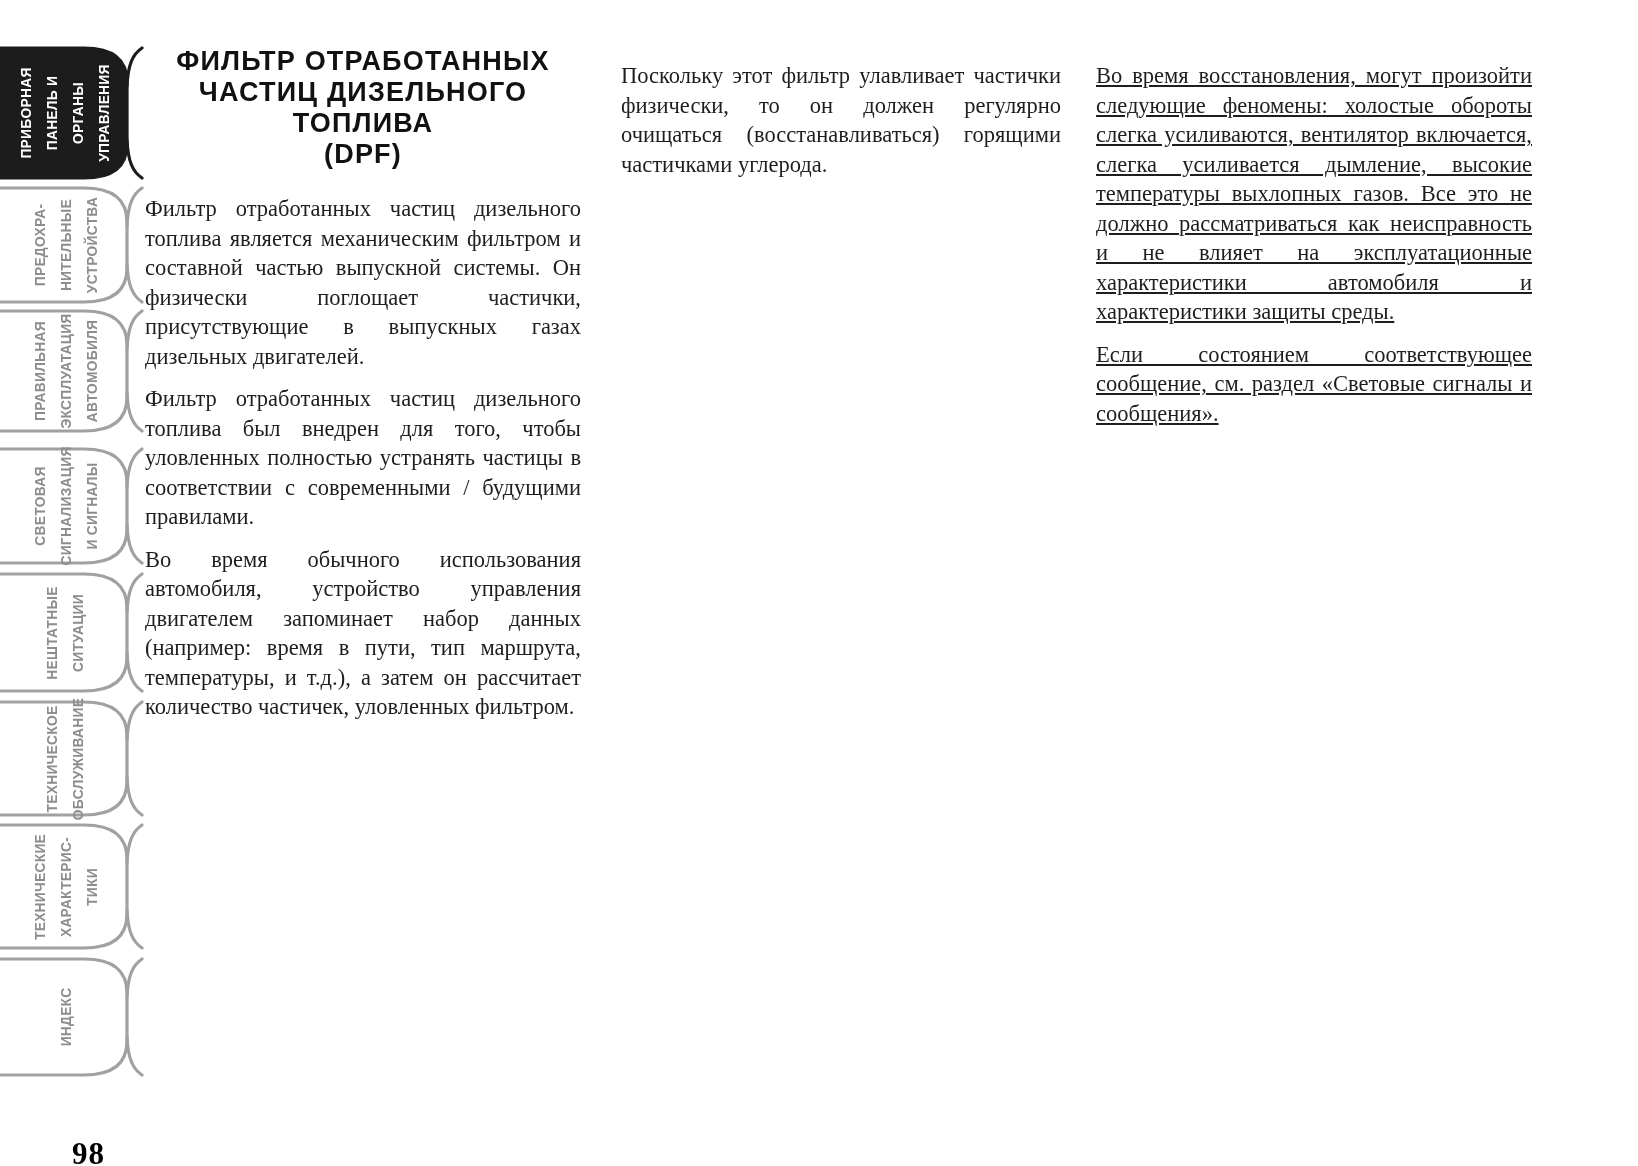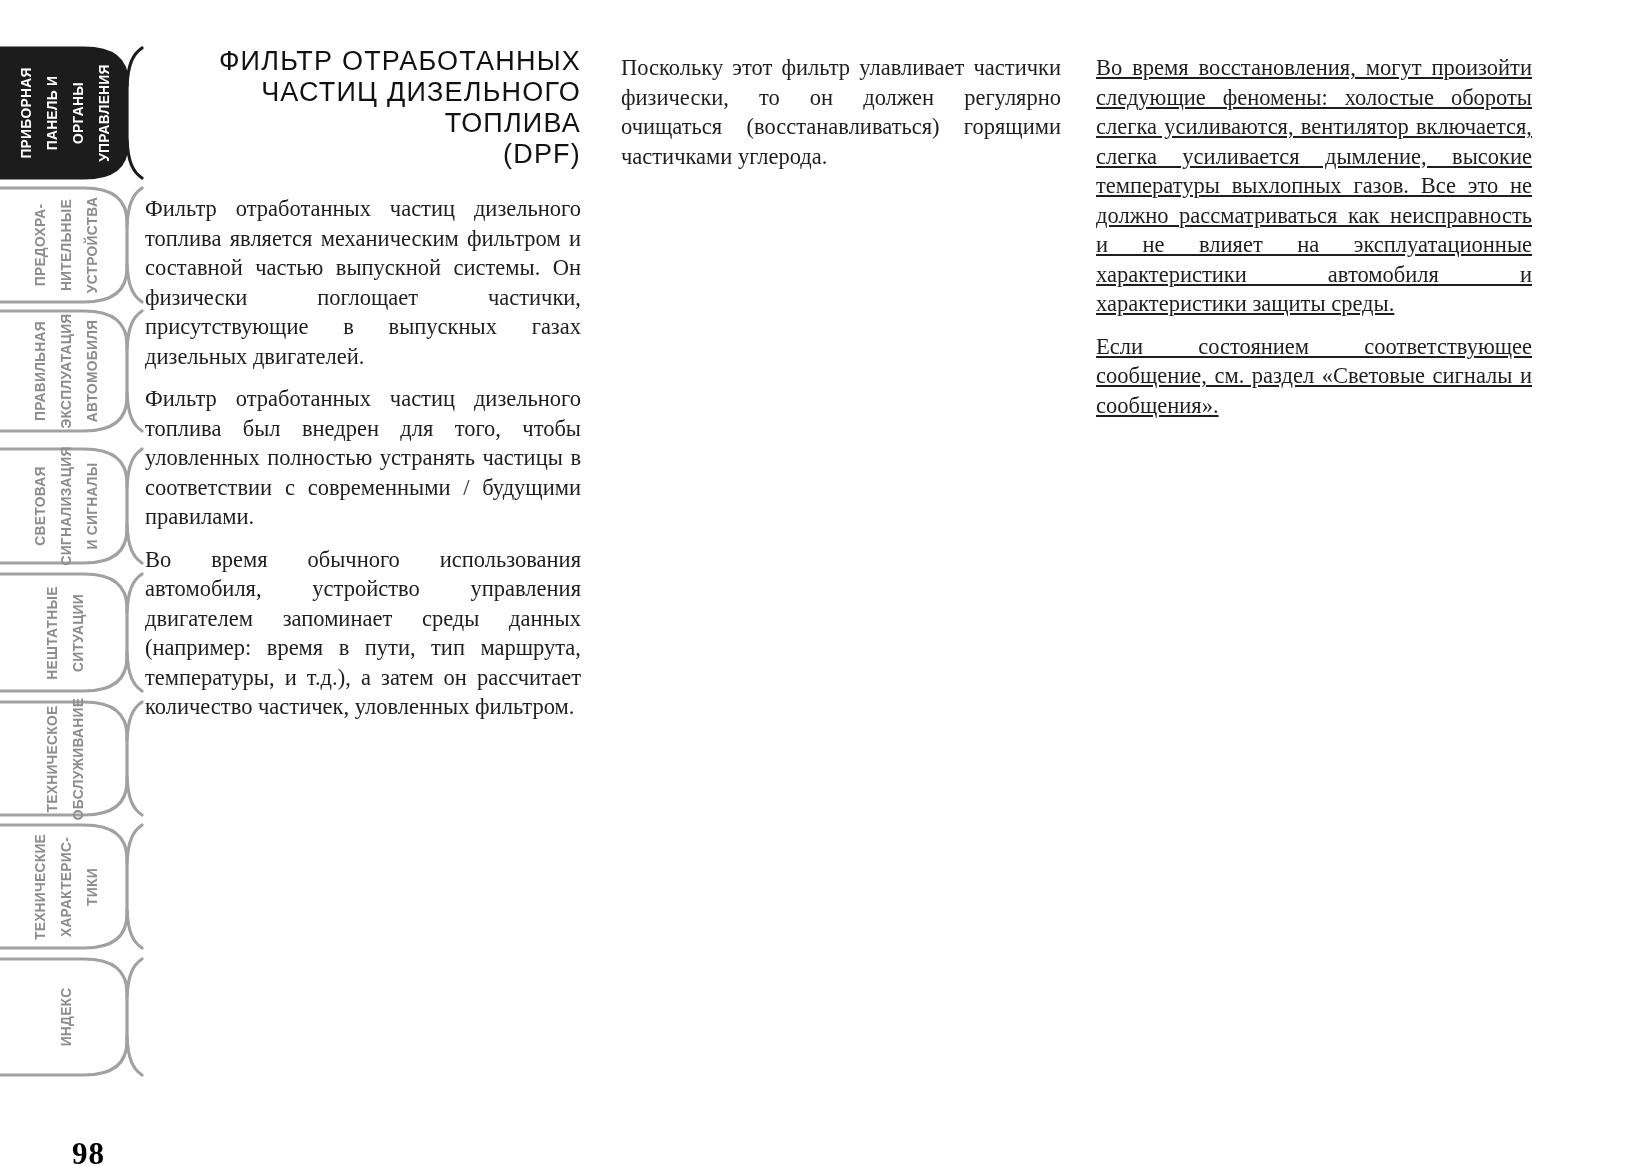--- a/index.html
+++ b/index.html
@@ -26,29 +26,29 @@
     font-family:"Liberation Sans", sans-serif;
     font-weight:700;font-size:14.5px;line-height:26px;
     letter-spacing:0.3px;color:#8d8d8d;
   }
   .tab.active .tab-label span{color:#ffffff;}
 
   
   .col{position:absolute;top:53px;
     font-size:22.5px;line-height:29.5px;color:#1e1e1e;
     text-align:justify;}
-  .col p{margin:0 0 13px 0;}
+  .col p{margin:8px 0 13px 0;}
   #col1{left:145px;width:436px;top:46px;}
   #col2{left:621px;width:440px;}
   #col3{left:1096px;width:436px;text-decoration:underline;}
   h1.title{
     font-family:"Liberation Sans", sans-serif;
-    font-weight:400;font-size:27px;line-height:31px;
+    font-weight:700;font-size:27px;line-height:31px;
     letter-spacing:1.2px;color:#111111;
-    margin:0 0 24px 0;white-space:pre-line;text-align:right;
+    margin:0 0 24px 0;white-space:pre-line;text-align:center;
   }
   .page-num{
     position:absolute;left:72px;top:1136px;
     font-family:Liberation Serif, serif;
     font-weight:700;font-size:31px;letter-spacing:1px;color:#000000;
   }
 </style>
 </head>
 <body>
 
@@ -160,21 +160,21 @@
   </nav>
 
   <main>
 
     <section class="col" id="col1">
       <h1 class="title">ФИЛЬТР ОТРАБОТАННЫХ
 ЧАСТИЦ ДИЗЕЛЬНОГО ТОПЛИВА
 (DPF)</h1>
       <p>Фильтр отработанных частиц дизельного топлива является механическим фильтром и составной частью выпускной системы. Он физически поглощает частички, присутствующие в выпускных газах дизельных двигателей.</p>
       <p>Фильтр отработанных частиц дизельного топлива был внедрен для того, чтобы уловленных полностью устранять частицы в соответствии с современными / будущими правилами.</p>
-      <p>Во время обычного использования автомобиля, устройство управления двигателем запоминает среды данных (например: время в пути, тип маршрута, температуры, и т.д.), а затем он рассчитает количество частичек, уловленных фильтром.</p>
+      <p>Во время обычного использования автомобиля, устройство управления двигателем запоминает набор данных (например: время в пути, тип маршрута, температуры, и т.д.), а затем он рассчитает количество частичек, уловленных фильтром.</p>
     </section>
 
     <section class="col" id="col2">
       <p>Поскольку этот фильтр улавливает частички физически, то он должен регулярно очищаться (восстанавливаться) горящими частичками углерода.</p>
     </section>
 
     <section class="col" id="col3">
       <p>Во время восстановления, могут произойти следующие феномены: холостые обороты слегка усиливаются, вентилятор включается, слегка усиливается дымление, высокие температуры выхлопных газов. Все это не должно рассматриваться как неисправность и не влияет на эксплуатационные характеристики автомобиля и характеристики защиты среды.</p>
       <p>Если состоянием соответствующее сообщение, см. раздел «Световые сигналы и сообщения».</p>
     </section>

